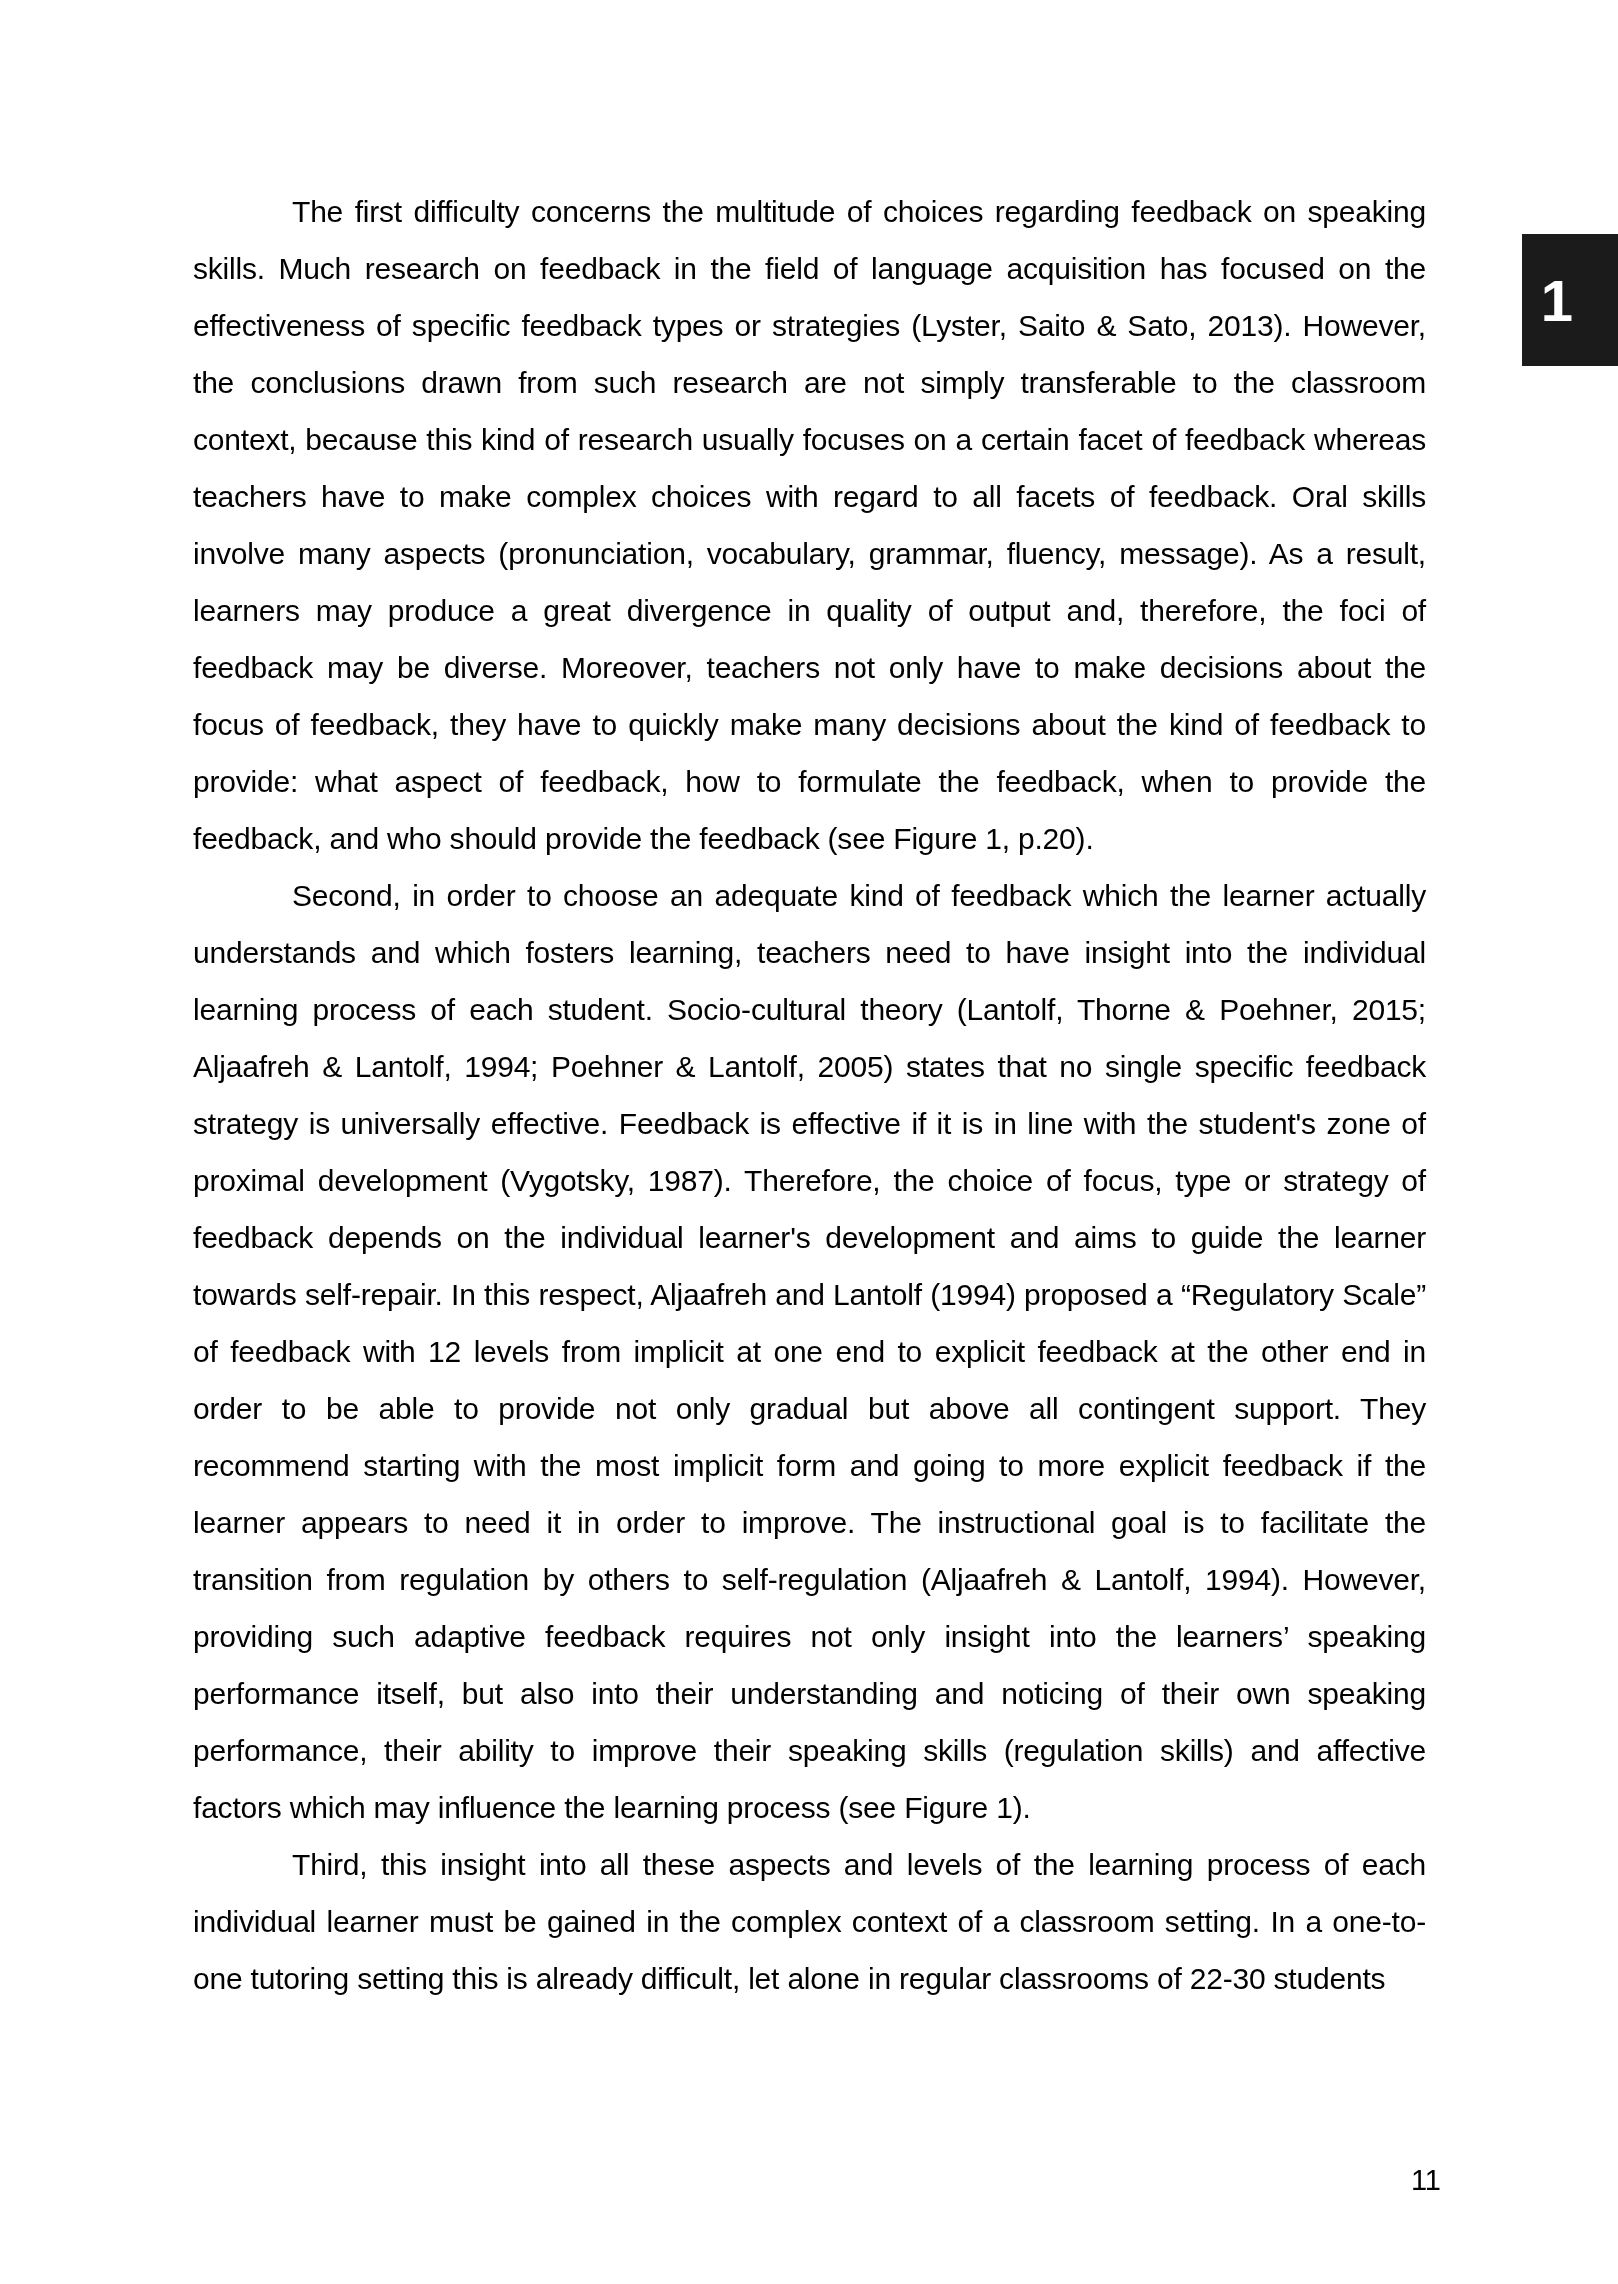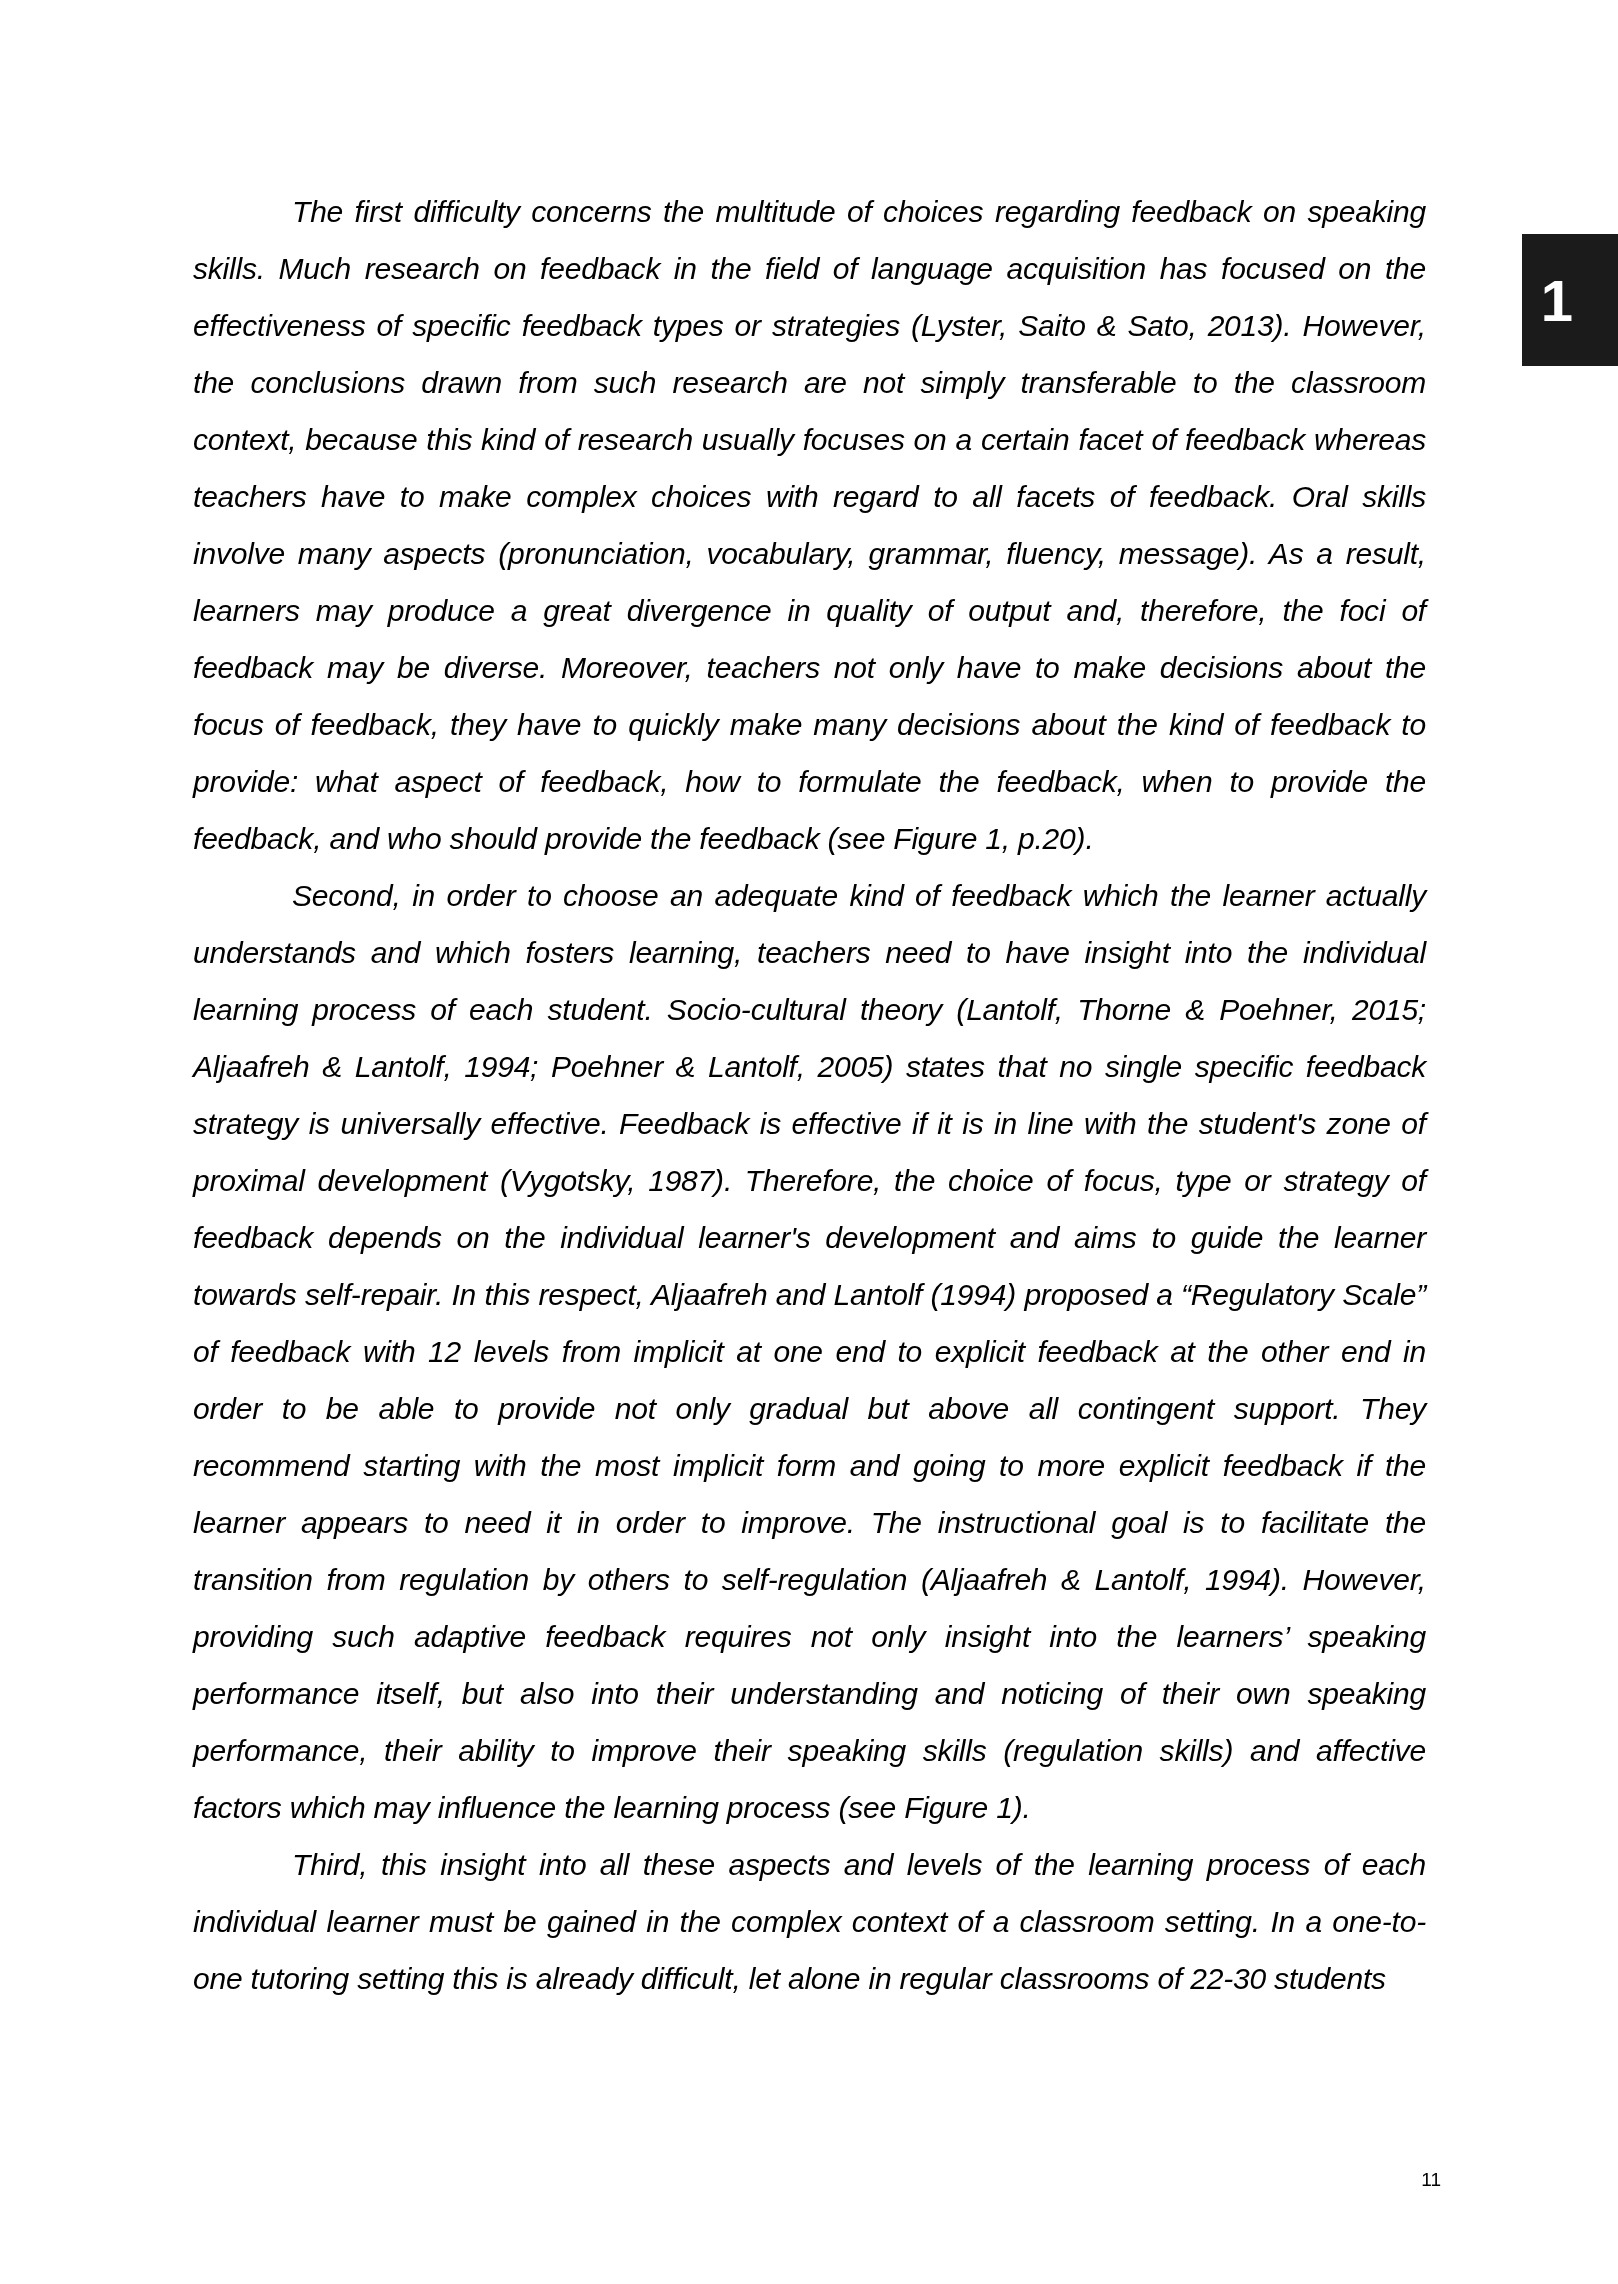--- a/index.html
+++ b/index.html
@@ -24,21 +24,20 @@
     font-size: 30px;
     line-height: 57px;
     text-align: justify;
     letter-spacing: -0.2px;
     color: var(--body-text, #000000);
   }
   .content p {
     margin: 0;
     padding: 0;
     text-indent: 99px;
-    font-style: italic;
   }
   .chapter-tab {
     position: absolute;
     left: 1522px;
     top: 234px;
     width: 96px;
     height: 132px;
     background: var(--chapter-tab-background, #1b1b1b);
     color: var(--chapter-tab-text, #ffffff);
     display: flex;
@@ -46,21 +45,21 @@
     justify-content: center;
     box-sizing: border-box;
     padding-right: 26px;
     font-size: 58px;
     font-weight: 700;
   }
   .page-number {
     position: absolute;
     top: 2165px;
     right: 177px;
-    font-size: 19px;
+    font-size: 29px;
     line-height: 30px;
     color: var(--body-text, #000000);
   }
 </style>
 </head>
 <body>
 
 <div class="page">
 
   <div class="content">

